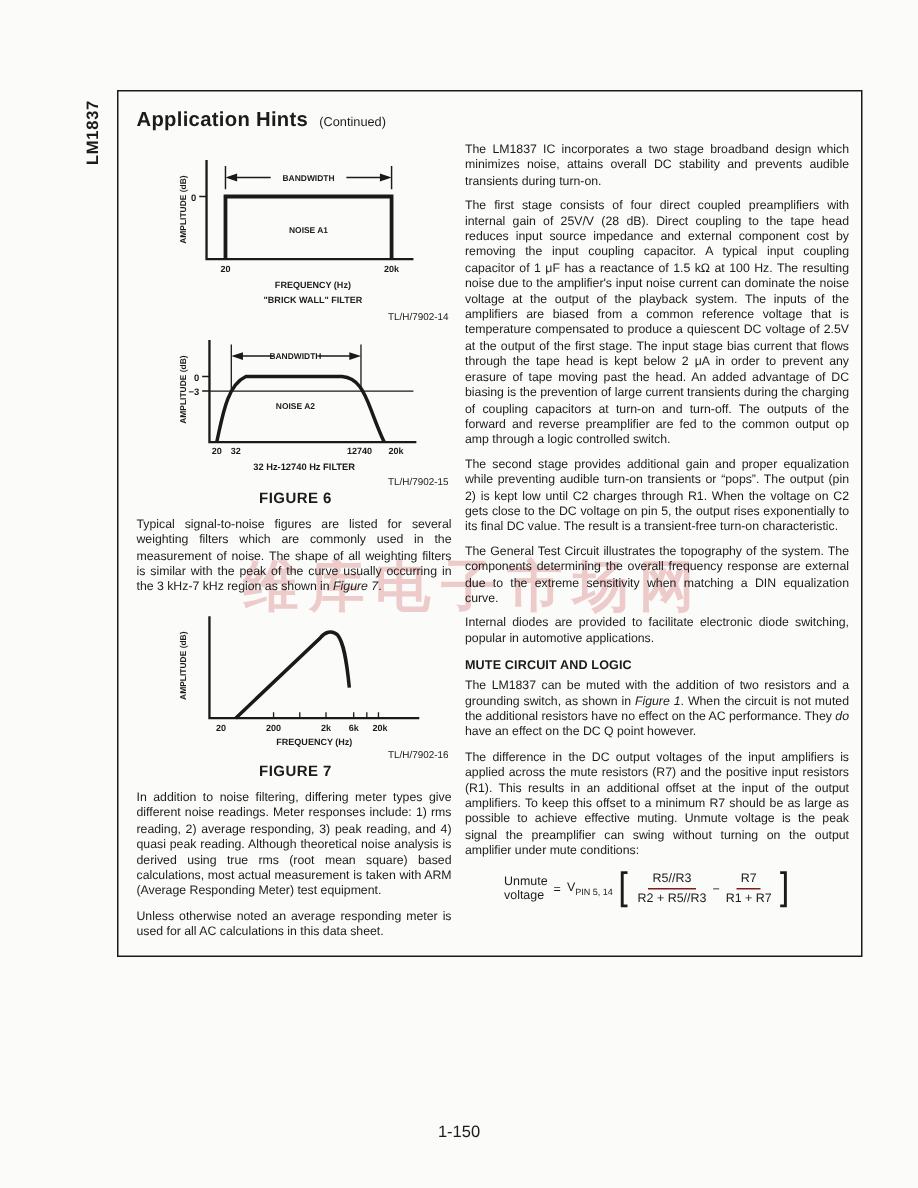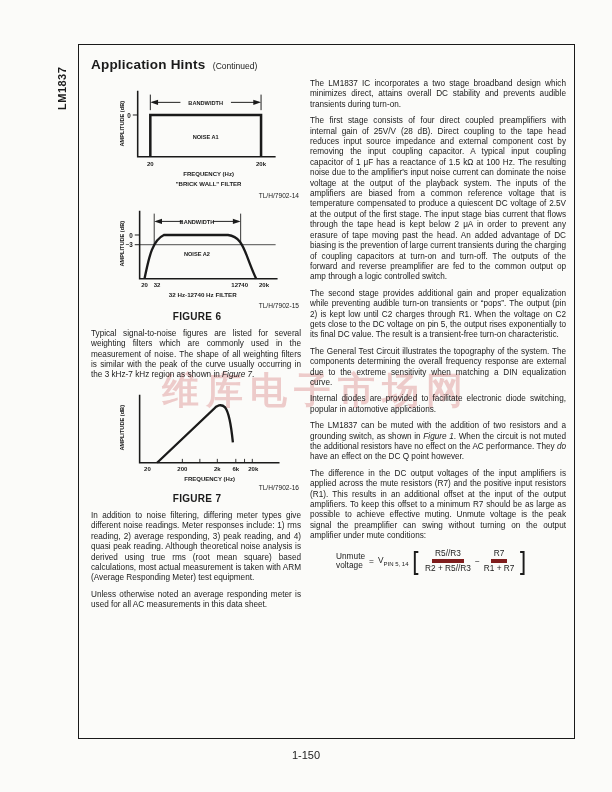--- a/index.html
+++ b/index.html
@@ -1,20 +1,20 @@
 <!DOCTYPE html>
 <html><head>
 <meta charset="utf-8">
 <style>
   html,body{margin:0;padding:0;}
   body{width:612px;height:792px;background:#fbfbf9;font-family:"Liberation Sans",sans-serif;color:#1b1b1b;}
   .page{position:relative;width:612px;height:792px;overflow:hidden;}
   .side-label{position:absolute;left:56px;top:46px;height:64px;width:20px;}
   .side-label span{writing-mode:vertical-rl;transform:rotate(180deg);font-weight:bold;font-size:11px;letter-spacing:.5px;display:inline-block;height:64px;}
-  .content-box{position:absolute;left:78px;top:44px;width:497px;height:695px;border:1.6px solid #1a1a1a;box-sizing:border-box;padding:8px 8px 0 12px;background:transparent;}
+  .content-box{position:absolute;left:78px;top:60px;width:497px;height:578px;border:1.6px solid #1a1a1a;box-sizing:border-box;padding:8px 8px 0 12px;background:transparent;}
   .hdr{margin:2px 0 6px 0;}
   .hdr .t{font-weight:bold;font-size:13.5px;letter-spacing:.2px;}
   .hdr .c{font-size:8.5px;margin-left:3px;}
   .cols{display:flex;gap:9px;}
   .col-l{width:210px;flex:0 0 210px;}
   .col-r{width:256px;flex:0 0 256px;}
   p{font-size:8.2px;line-height:10.4px;text-align:justify;margin:0 0 6px 0;}
   .h3{font-weight:bold;font-size:8.4px;margin:7px 0 4px 0;letter-spacing:.1px;}
   .h3.first{margin-top:2px;}
   .figwrap{margin:2px 0 0 2px;}
@@ -22,21 +22,21 @@
   svg text{font-family:"Liberation Sans",sans-serif;font-weight:bold;fill:#1a1a1a;}
   .ref{font-size:6.6px;text-align:right;margin:0 2px 2px 0;font-weight:normal;}
   .figcap{font-weight:bold;font-size:10px;text-align:center;margin:2px 0 7px 0;letter-spacing:.3px;}
   .watermark{position:absolute;left:162px;top:366px;font-size:37px;font-weight:bold;color:#d97f7f;opacity:.38;letter-spacing:7px;white-space:nowrap;pointer-events:none;font-family:"DejaVu Sans",sans-serif;}
   .pagenum{position:absolute;left:0;right:0;top:749px;text-align:center;font-size:11px;}
   .equation{display:flex;align-items:center;gap:3px;margin:3px 0 0 26px;font-size:8.3px;}
   .eq-lhs{display:flex;flex-direction:column;align-items:flex-start;line-height:9px;}
   .eq-op{padding:0 1px;}
   .eq-v sub{font-size:6px;}
   .frac{display:inline-flex;flex-direction:column;align-items:center;line-height:9.5px;}
-  .frac .num{border-bottom:4px solid #7f1d1d;padding:0 3px 1px 3px;}
+  .frac .num{border-bottom:1px solid #7f1d1d;padding:0 3px 1px 3px;}
   .frac .den{padding-top:1px;}
   .bracket{font-size:27px;font-weight:400;line-height:1;font-family:"DejaVu Sans",sans-serif;transform:scaleX(.8);}
   .it{font-style:italic;}
 </style>
 </head>
 <body>
 
 <div class="page">
 
   <div class="side-label">
@@ -125,30 +125,31 @@
             <text x="147" y="86.5" font-size="6.2" text-anchor="middle">6k</text>
             <text x="165" y="86.5" font-size="6.2" text-anchor="middle">20k</text>
             <text x="120" y="96.5" font-size="6.2" text-anchor="middle">FREQUENCY (Hz)</text>
             <text x="32" y="42" font-size="5.8" text-anchor="middle" transform="rotate(-90 32 42)">AMPLITUDE (dB)</text>
           </svg>
           <div class="ref">TL/H/7902-16</div>
           <div class="figcap">FIGURE 7</div>
         </div>
 
         <p>In addition to noise filtering, differing meter types give different noise readings. Meter responses include: 1) rms reading, 2) average responding, 3) peak reading, and 4) quasi peak reading. Although theoretical noise analysis is derived using true rms (root mean square) based calculations, most actual measurement is taken with ARM (Average Responding Meter) test equipment.</p>
-        <p>Unless otherwise noted an average responding meter is used for all AC measurements in this data sheet.</p>
+        <p>Unless otherwise noted an average responding meter is used for all AC calculations in this data sheet.</p>
       </div>
 
       <div class="col-r">
-        <p>The LM1837 IC incorporates a two stage broadband design which minimizes direct, attains overall DC stability and prevents audible transients during turn-on.</p>
+        <p>The LM1837 IC incorporates a two stage broadband design which minimizes noise, attains overall DC stability and prevents audible transients during turn-on.</p>
         <p>The first stage consists of four direct coupled preamplifiers with internal gain of 25V/V (28 dB). Direct coupling to the tape head reduces input source impedance and external component cost by removing the input coupling capacitor. A typical input coupling capacitor of 1 μF has a reactance of 1.5 kΩ at 100 Hz. The resulting noise due to the amplifier's input noise current can dominate the noise voltage at the output of the playback system. The inputs of the amplifiers are biased from a common reference voltage that is temperature compensated to produce a quiescent DC voltage of 2.5V at the output of the first stage. The input stage bias current that flows through the tape head is kept below 2 μA in order to prevent any erasure of tape moving past the head. An added advantage of DC biasing is the prevention of large current transients during the charging of coupling capacitors at turn-on and turn-off. The outputs of the forward and reverse preamplifier are fed to the common output op amp through a logic controlled switch.</p>
         <p>The second stage provides additional gain and proper equalization while preventing audible turn-on transients or “pops”. The output (pin 2) is kept low until C2 charges through R1. When the voltage on C2 gets close to the DC voltage on pin 5, the output rises exponentially to its final DC value. The result is a transient-free turn-on characteristic.</p>
         <p>The General Test Circuit illustrates the topography of the system. The components determining the overall frequency response are external due to the extreme sensitivity when matching a DIN equalization curve.</p>
         <p>Internal diodes are provided to facilitate electronic diode switching, popular in automotive applications.</p>
 
+        <div class="h3">MUTE CIRCUIT AND LOGIC</div>
         <p><span>The LM1837 can be muted with the addition of two resistors and a grounding switch, as shown in </span><span class="it">Figure 1</span><span>. When the circuit is not muted the additional resistors have no effect on the AC performance. They </span><span class="it">do</span><span> have an effect on the DC Q point however.</span></p>
         <p>The difference in the DC output voltages of the input amplifiers is applied across the mute resistors (R7) and the positive input resistors (R1). This results in an additional offset at the input of the output amplifiers. To keep this offset to a minimum R7 should be as large as possible to achieve effective muting. Unmute voltage is the peak signal the preamplifier can swing without turning on the output amplifier under mute conditions:</p>
 
         <div class="equation">
           <div class="eq-lhs">
             <span>Unmute</span>
             <span>voltage</span>
           </div>
           <span class="eq-op">=</span>
           <span class="eq-v"><span>V</span><sub>PIN 5, 14</sub></span>

